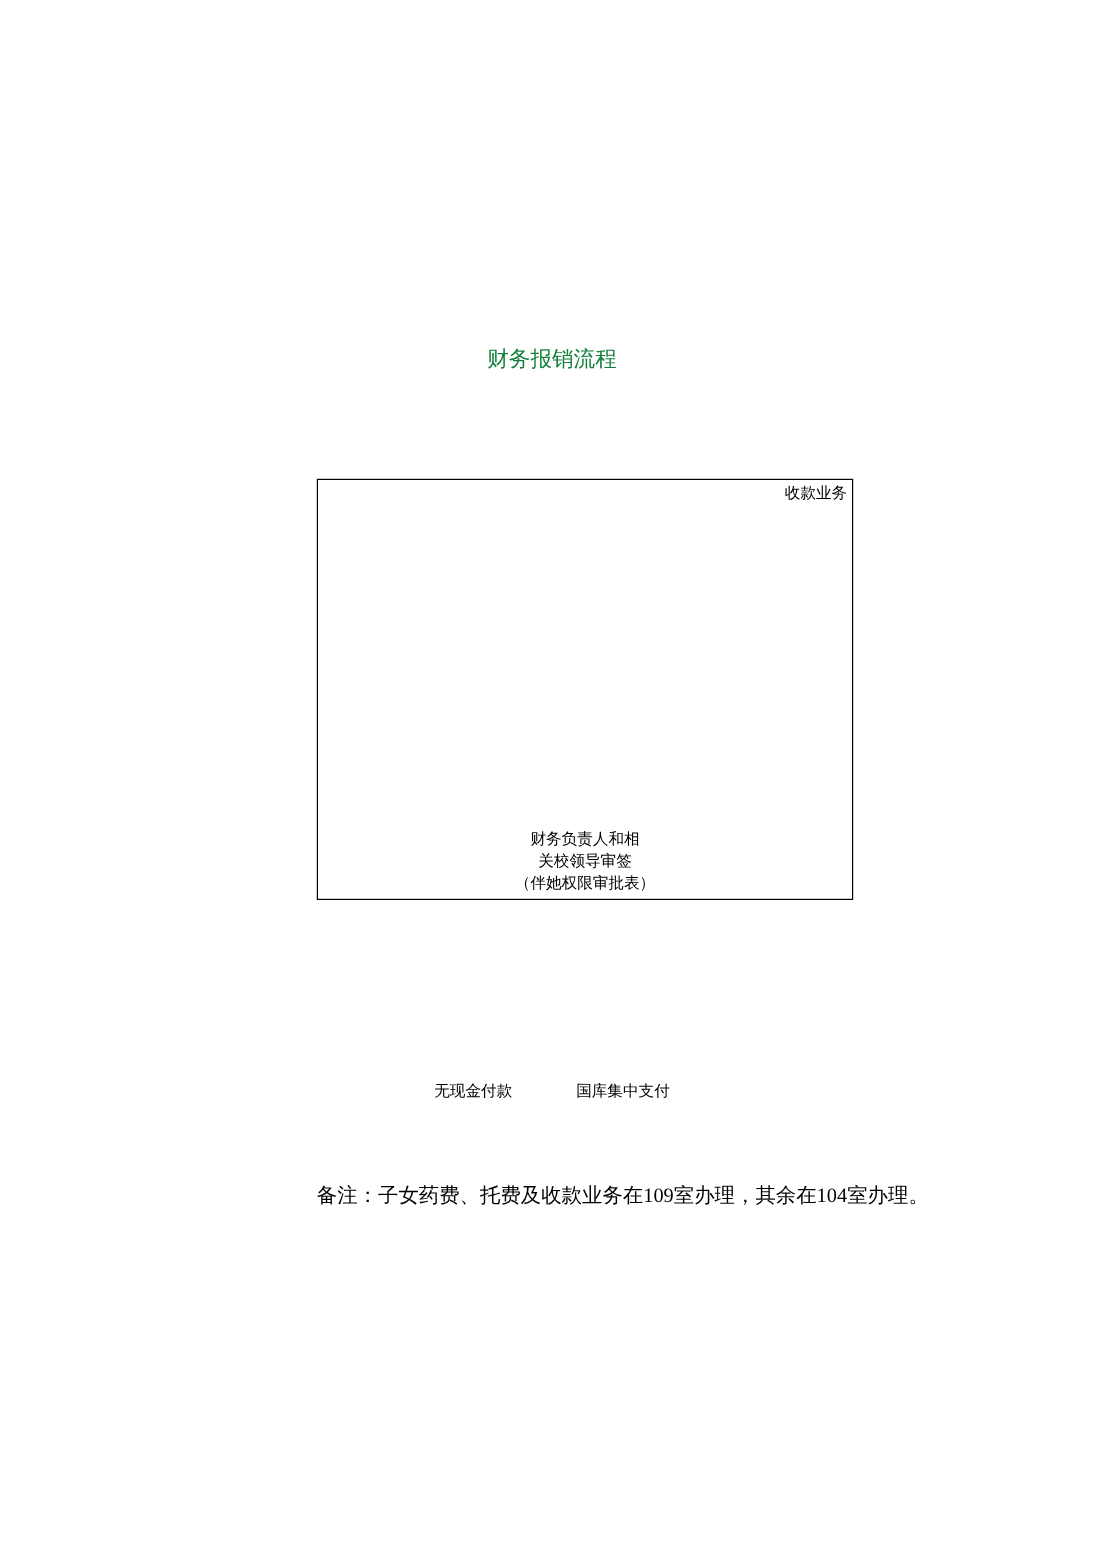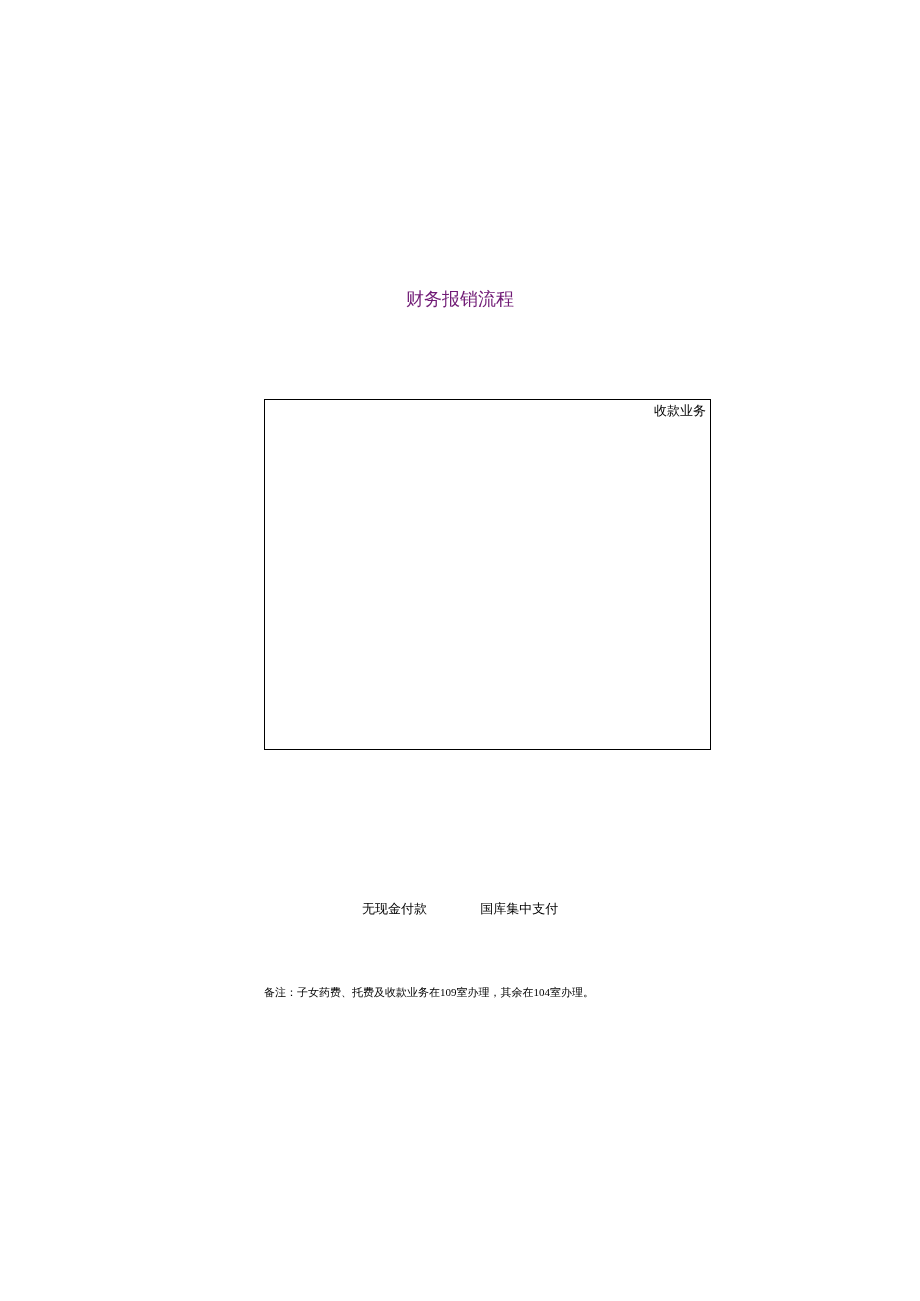--- a/index.html
+++ b/index.html
@@ -14,21 +14,21 @@
       font-family: "SimSun", "宋体", serif;
       position: relative;
     }
     .page-title {
       position: absolute;
       top: 287px;
       left: 0;
       width: 920px;
       text-align: center;
       font-size: 18px;
-      color: #701a75;
+      color: #15803d;
       font-weight: normal;
     }
     .diagram-box {
       position: absolute;
       top: 399px;
       left: 264px;
       width: 447px;
       height: 351px;
       border: 1px solid #000000;
     }
@@ -59,31 +59,36 @@
       color: #000000;
     }
     .payment-item {
       display: inline-block;
       margin: 0 25px;
     }
     .note-text {
       position: absolute;
       top: 985px;
       left: 264px;
-      font-size: 11px;
+      font-size: 17px;
       color: #000000;
     }
   </style>
 </head>
 <body>
 
 <div class="page-title">财务报销流程</div>
 
 <div class="diagram-box">
   <div class="box-top-label">收款业务</div>
+  <div class="box-bottom-text">
+    <div>财务负责人和相</div>
+    <div>关校领导审签</div>
+    <div>（伴她权限审批表）</div>
+  </div>
 </div>
 
 <div class="payment-row">
   <span class="payment-item">无现金付款</span>
   <span class="payment-item">国库集中支付</span>
 </div>
 
 <div class="note-text">备注：子女药费、托费及收款业务在109室办理，其余在104室办理。</div>
 
 </body></html>

